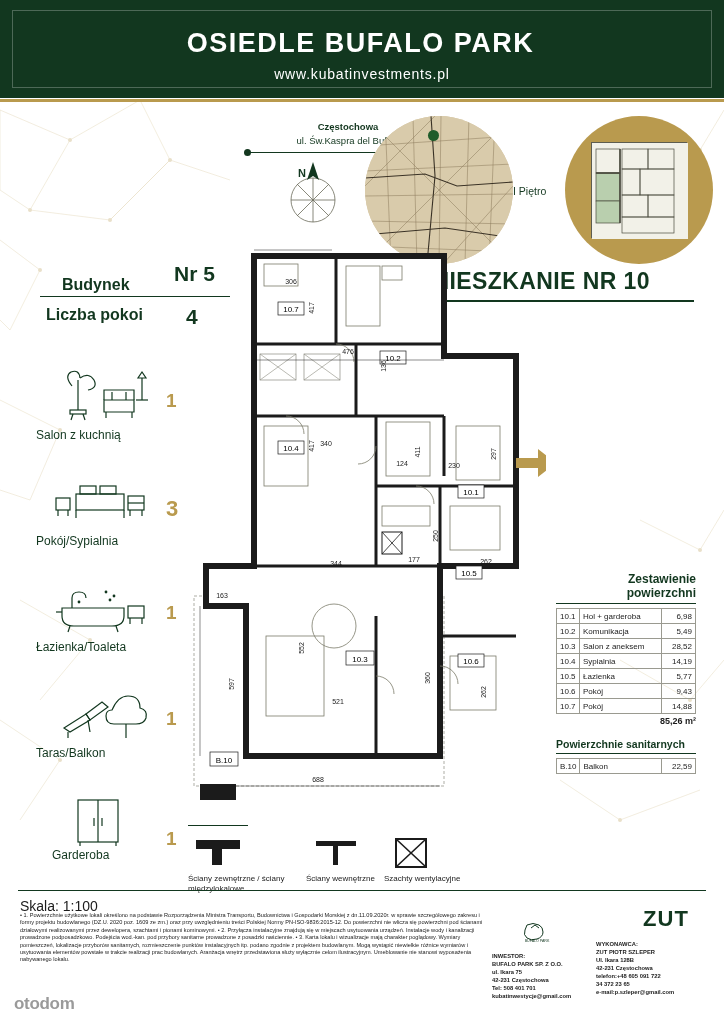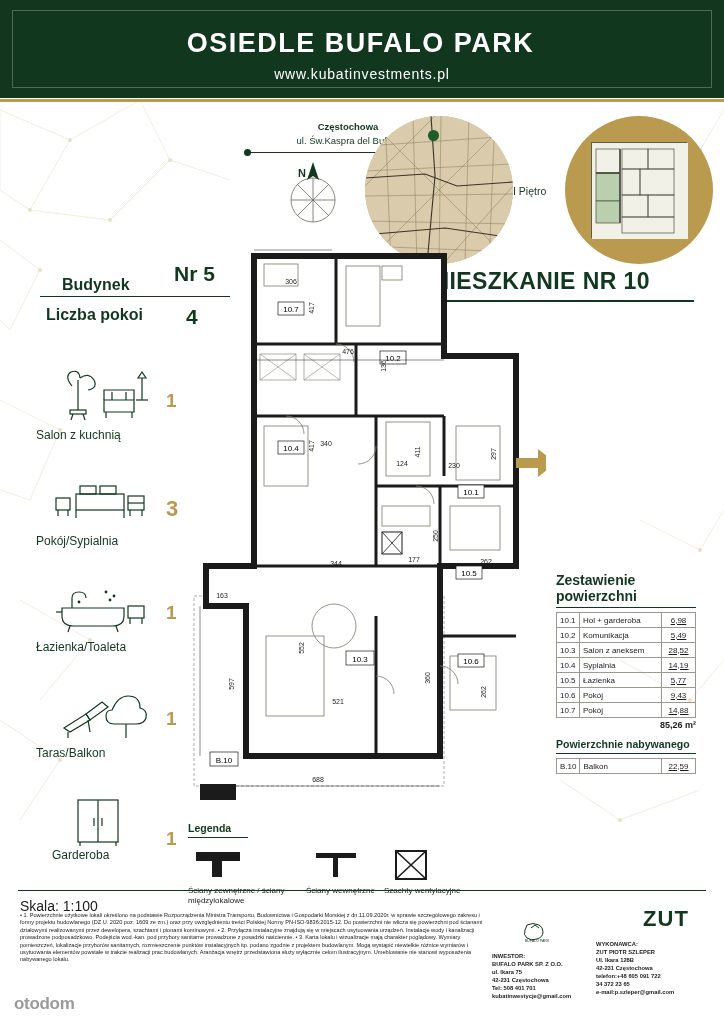--- a/index.html
+++ b/index.html
@@ -120,32 +120,32 @@
   
   .plan {
     position: absolute; left: 186px; top: 236px; width: 360px; height: 580px;
   }
 
   
   .table-wrap {
     position: absolute; left: 556px; top: 572px; width: 140px;
   }
   .tbl-title {
-    font-size: 14px; font-weight: bold; color: #12371f; margin-bottom: 3px;
+    font-size: 12px; font-weight: bold; color: #12371f; margin-bottom: 3px; text-align: right;
   }
   .tbl-title-rule { width: 140px; height: 1px; background: #12371f; margin-bottom: 4px; }
   table.areas {
     width: 140px; border-collapse: collapse; font-size: 8px; color: #1b1b1b;
   }
   table.areas td {
     border: 1px solid #9a9a90; padding: 2px 3px; height: 15px;
   }
   table.areas td.code { width: 23px; text-align: left; }
   table.areas td.name { text-align: left; }
-  table.areas td.val  { width: 34px; text-align: center; text-decoration: underline; }
+  table.areas td.val  { width: 34px; text-align: right; }
   .tbl-total {
     width: 140px; text-align: right; font-size: 9px; font-weight: bold;
     margin-top: 2px; color: #1b1b1b;
   }
   .aux-wrap { position: absolute; left: 556px; top: 738px; width: 140px; }
   .aux-title { font-size: 10.5px; font-weight: bold; color: #12371f; margin-bottom: 3px; }
   .aux-title-rule { width: 140px; height: 1px; background: #12371f; margin-bottom: 4px; }
 
   
   .legend-wrap { position: absolute; left: 188px; top: 822px; width: 330px; }
@@ -590,35 +590,34 @@
         <td class="code">10.7</td>
         <td class="name">Pokój</td>
         <td class="val">14,88</td>
       </tr>
     </tbody>
   </table>
   <div class="tbl-total">85,26 m²</div>
 </div>
 
 <div class="aux-wrap">
-  <div class="aux-title">Powierzchnie nabywanego</div>
+  <div class="aux-title">Powierzchnie sanitarnych</div>
   <div class="aux-title-rule"></div>
   <table class="areas">
     <tbody>
       <tr>
         <td class="code">B.10</td>
         <td class="name">Balkon</td>
         <td class="val">22,59</td>
       </tr>
     </tbody>
   </table>
 </div>
 
 <div class="legend-wrap">
-  <div class="legend-title">Legenda</div>
   <div class="legend-title-rule"></div>
   <div class="legend-items">
     <div class="legend-item" style="left:0;">
       <div class="sym">
         <svg viewBox="0 0 60 30" width="60" height="30">
           <rect x="8" y="4" width="44" height="9" fill="#1b1b1b"></rect>
           <rect x="24" y="13" width="10" height="16" fill="#1b1b1b"></rect>
         </svg>
       </div>
       <div class="cap">Ściany zewnętrzne / ściany międzylokalowe</div>

